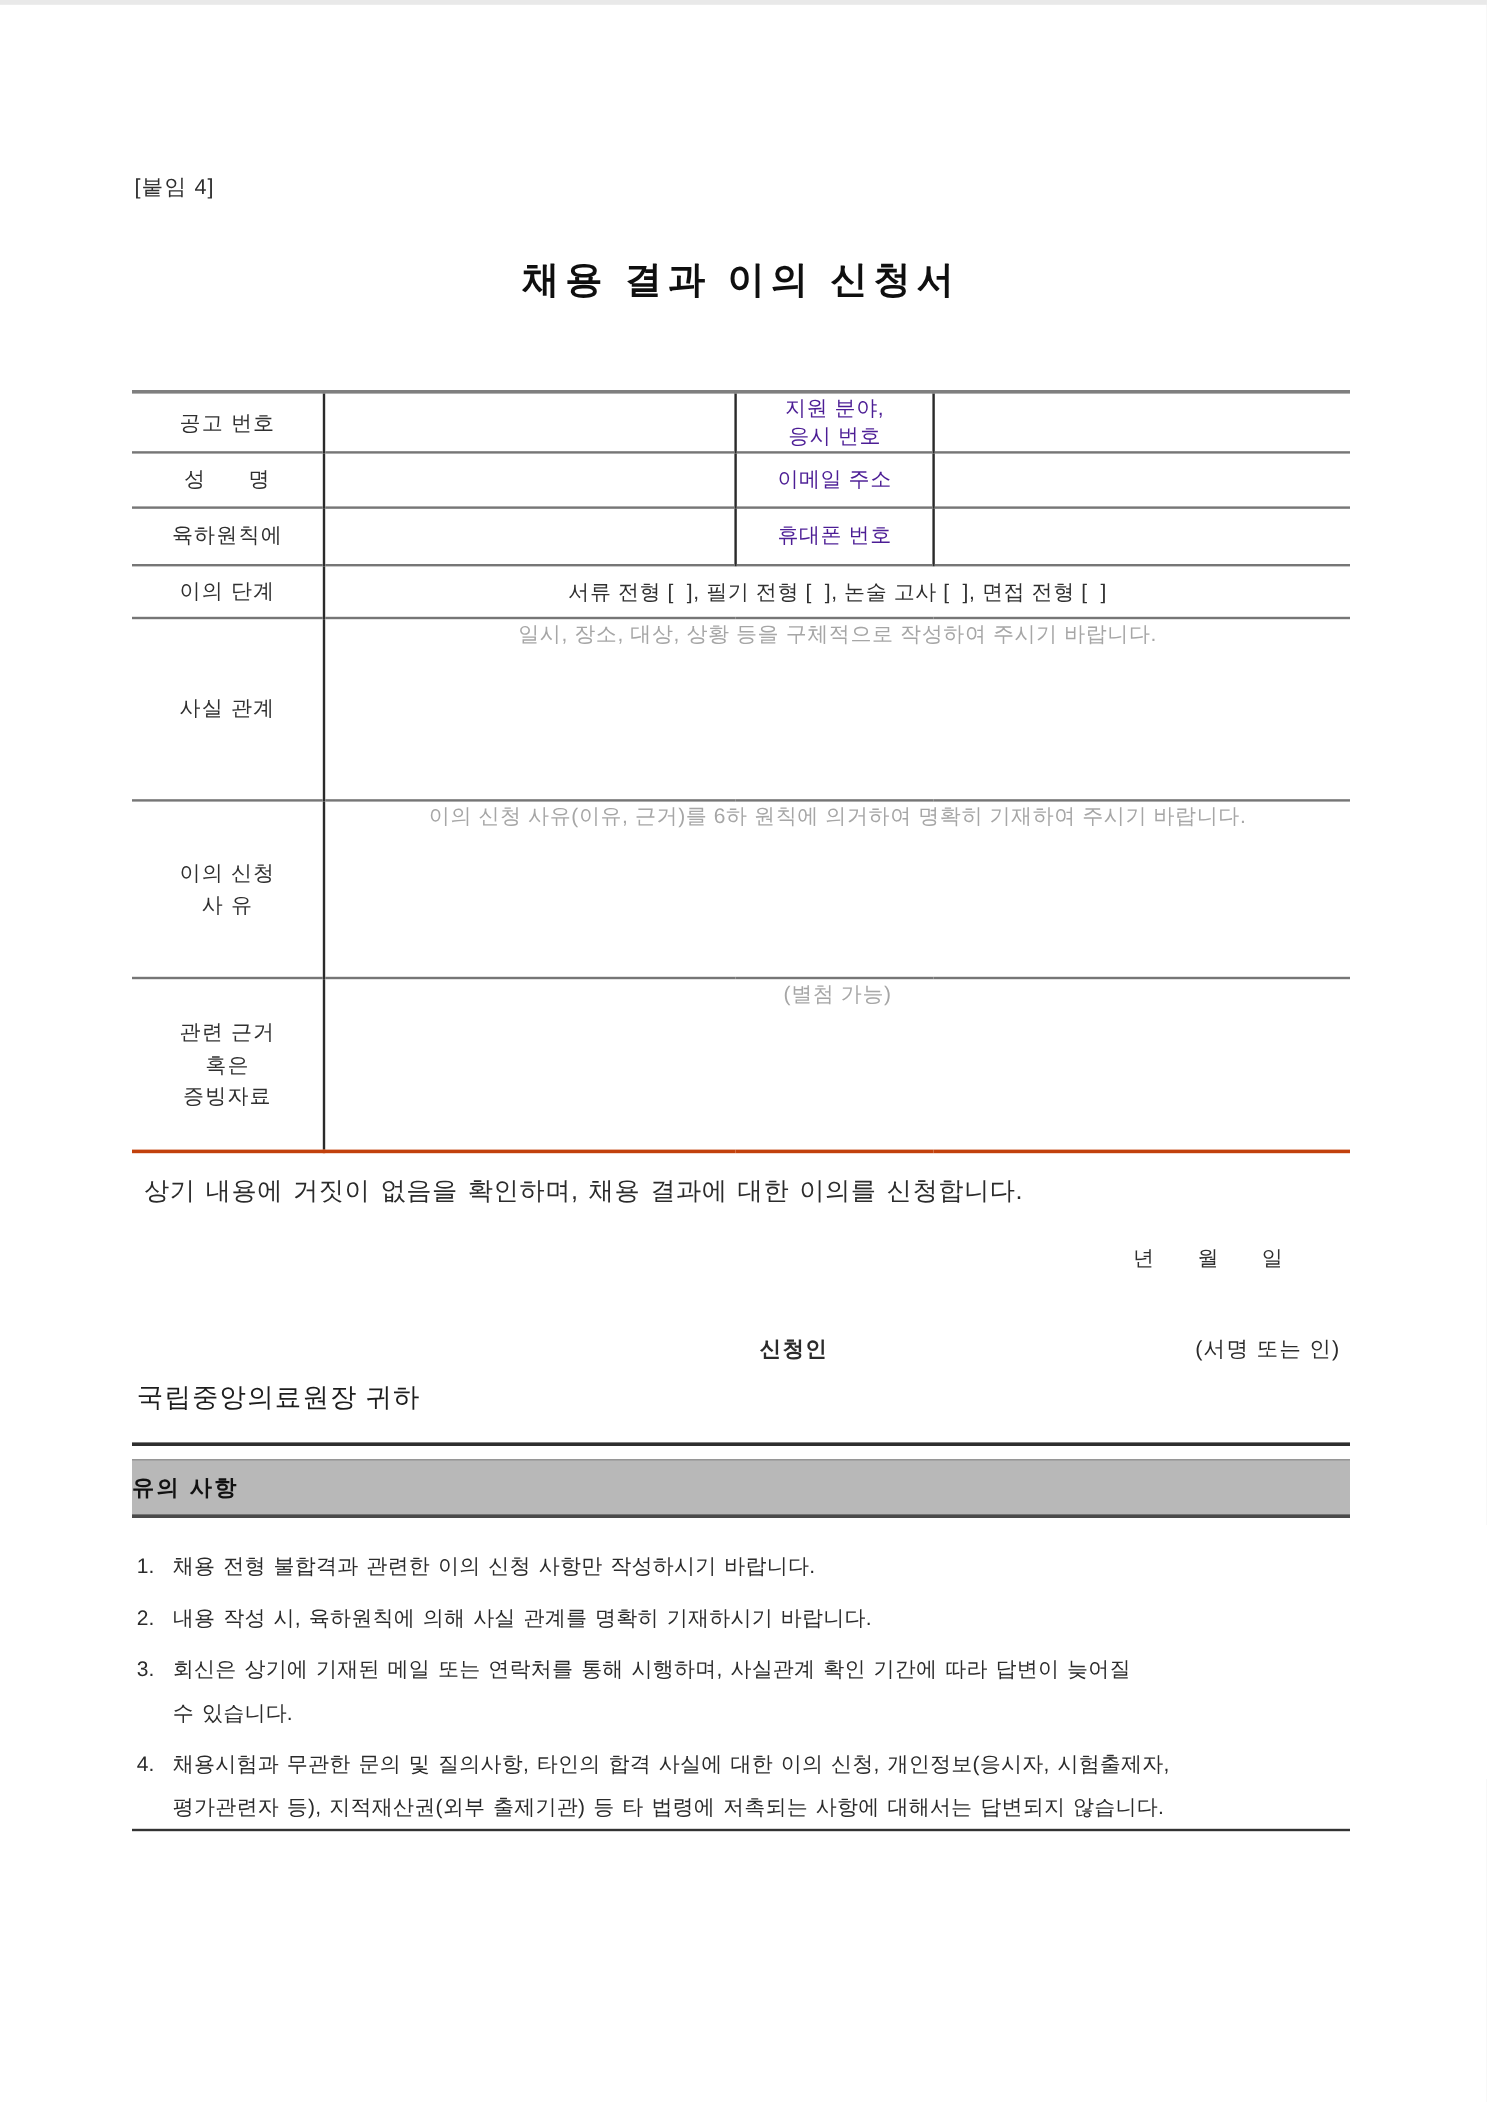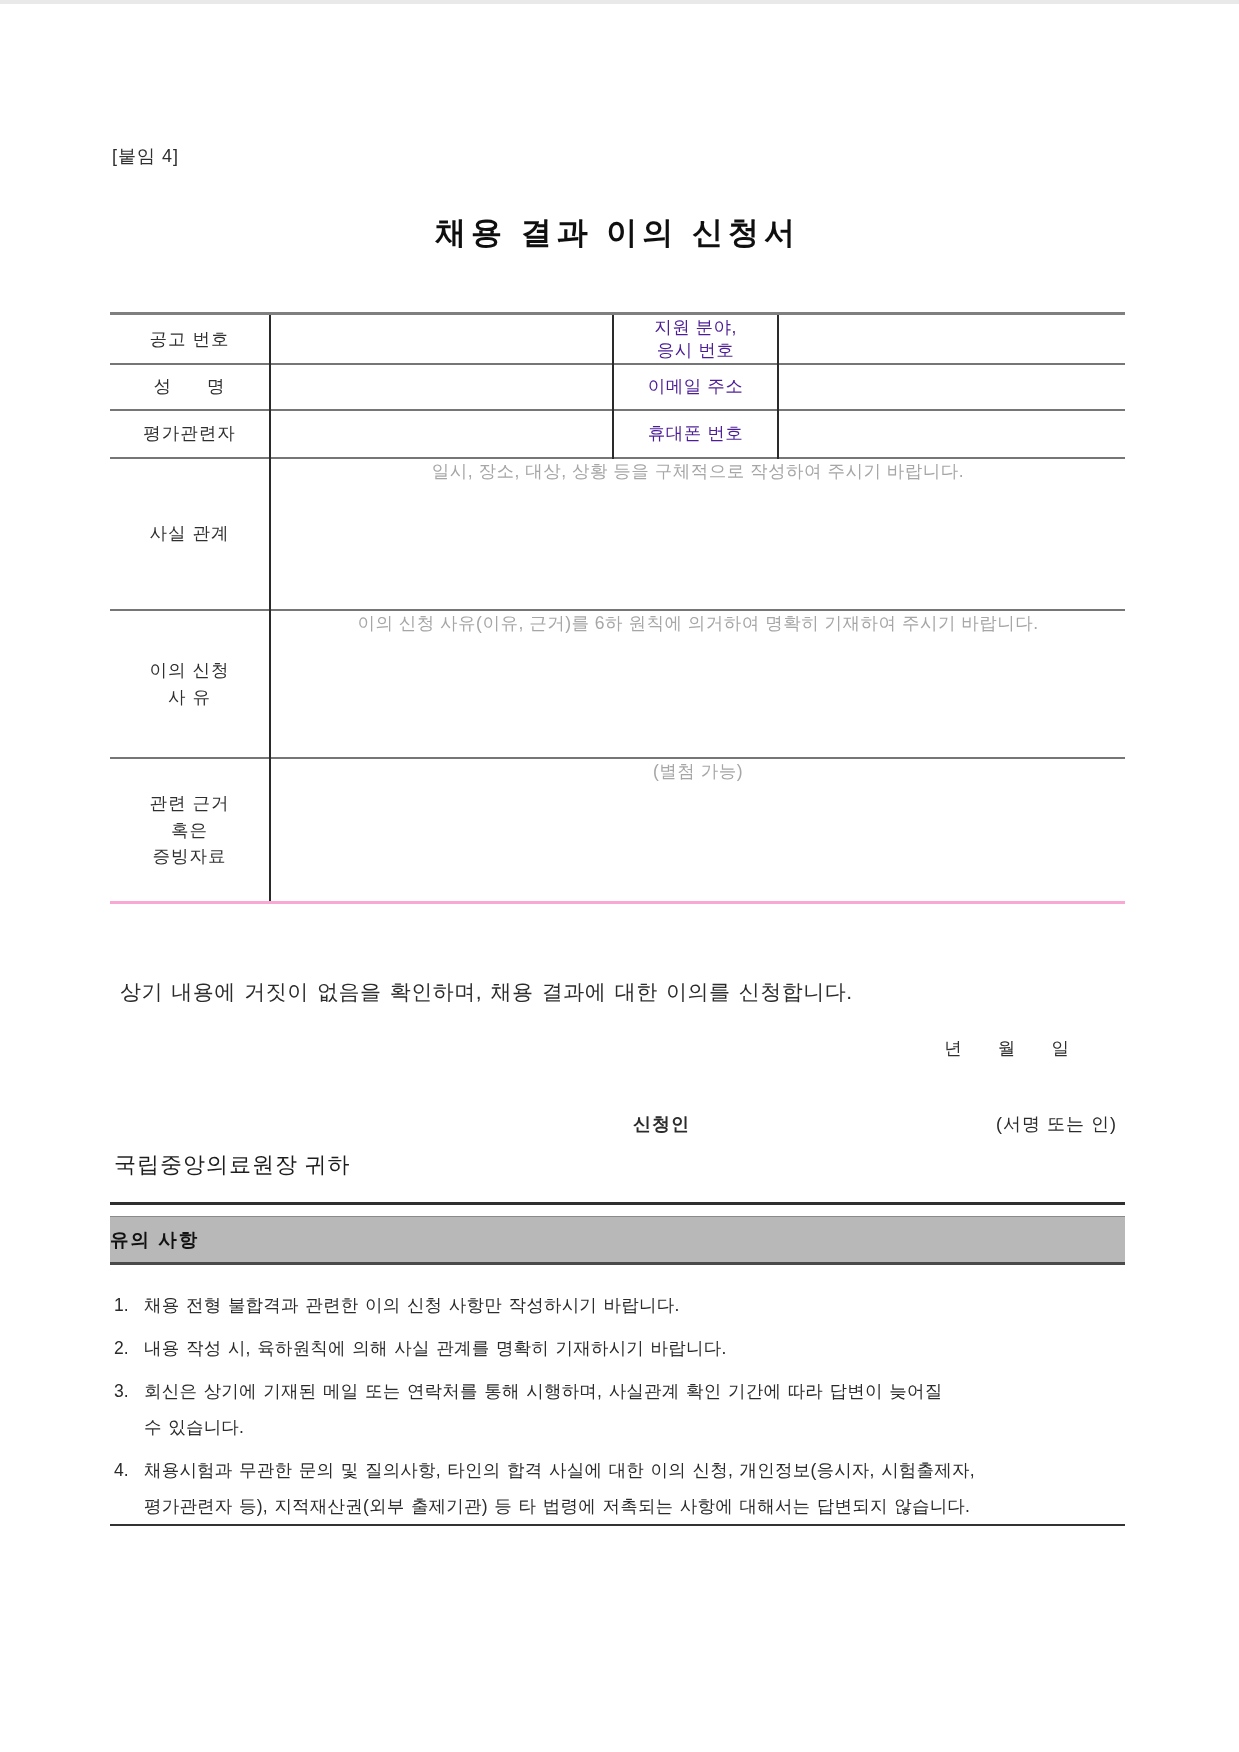--- a/index.html
+++ b/index.html
@@ -12,23 +12,23 @@
   .content { position:absolute; left:110px; top:0; width:1015px; }
 
   .attach-label { position:absolute; left:2px; top:140px; font-size:18px; letter-spacing:1px; color:#2f2f2f; }
 
   .doc-title {
     position:absolute; left:0; top:208px; width:100%;
     text-align:center; font-size:31px; font-weight:bold; letter-spacing:5px; color:#0f0f0f;
   }
 
   table.form {
-    position:absolute; left:0; top:308px; width:1015px;
+    position:absolute; left:0; top:321px; width:1015px;
     border-collapse:collapse; table-layout:fixed;
-    border-top:3px solid #7f7f7f; border-bottom:3px solid #f9a8d4;
+    border-top:3px solid #7f7f7f; border-bottom:3px solid #c2410c;
   }
   table.form td { padding:0; font-size:17.5px; }
   table.form tr + tr td { border-top:2px solid #767676;text-align:center; }
   td.c-lbl {
     text-align:center; vertical-align:middle; border-right:2px solid #2a2a2a;
     color:#2f2f2f; letter-spacing:1px; line-height:1.5; white-space:pre-wrap;
   }
   td.c-val1 { border-right:2px solid #2a2a2a; }
   td.c-lbl2 {
     text-align:center; vertical-align:middle; border-right:2px solid #2a2a2a;
@@ -95,24 +95,28 @@
 응시 번호</td>
         <td class="c-val2"></td>
       </tr>
       <tr style="height:46px">
         <td class="c-lbl">성      명</td>
         <td class="c-val1"></td>
         <td class="c-lbl2">이메일 주소</td>
         <td class="c-val2"></td>
       </tr>
       <tr style="height:48px">
-        <td class="c-lbl">평가관련자</td>
+        <td class="c-lbl">육하원칙에</td>
         <td class="c-val1"></td>
         <td class="c-lbl2">휴대폰 번호</td>
         <td class="c-val2"></td>
+      </tr>
+      <tr style="height:44px">
+        <td class="c-lbl">이의 단계</td>
+        <td class="c-stage" colspan="3">서류 전형 [  ], 필기 전형 [  ], 논술 고사 [  ], 면접 전형 [  ]</td>
       </tr>
       <tr style="height:152px">
         <td class="c-lbl">사실 관계</td>
         <td class="c-area" colspan="3">일시, 장소, 대상, 상황 등을 구체적으로 작성하여 주시기 바랍니다.</td>
       </tr>
       <tr style="height:148px">
         <td class="c-lbl">이의 신청
 사 유</td>
         <td class="c-area" colspan="3">이의 신청 사유(이유, 근거)를 6하 원칙에 의거하여 명확히 기재하여 주시기 바랍니다.</td>
       </tr>

